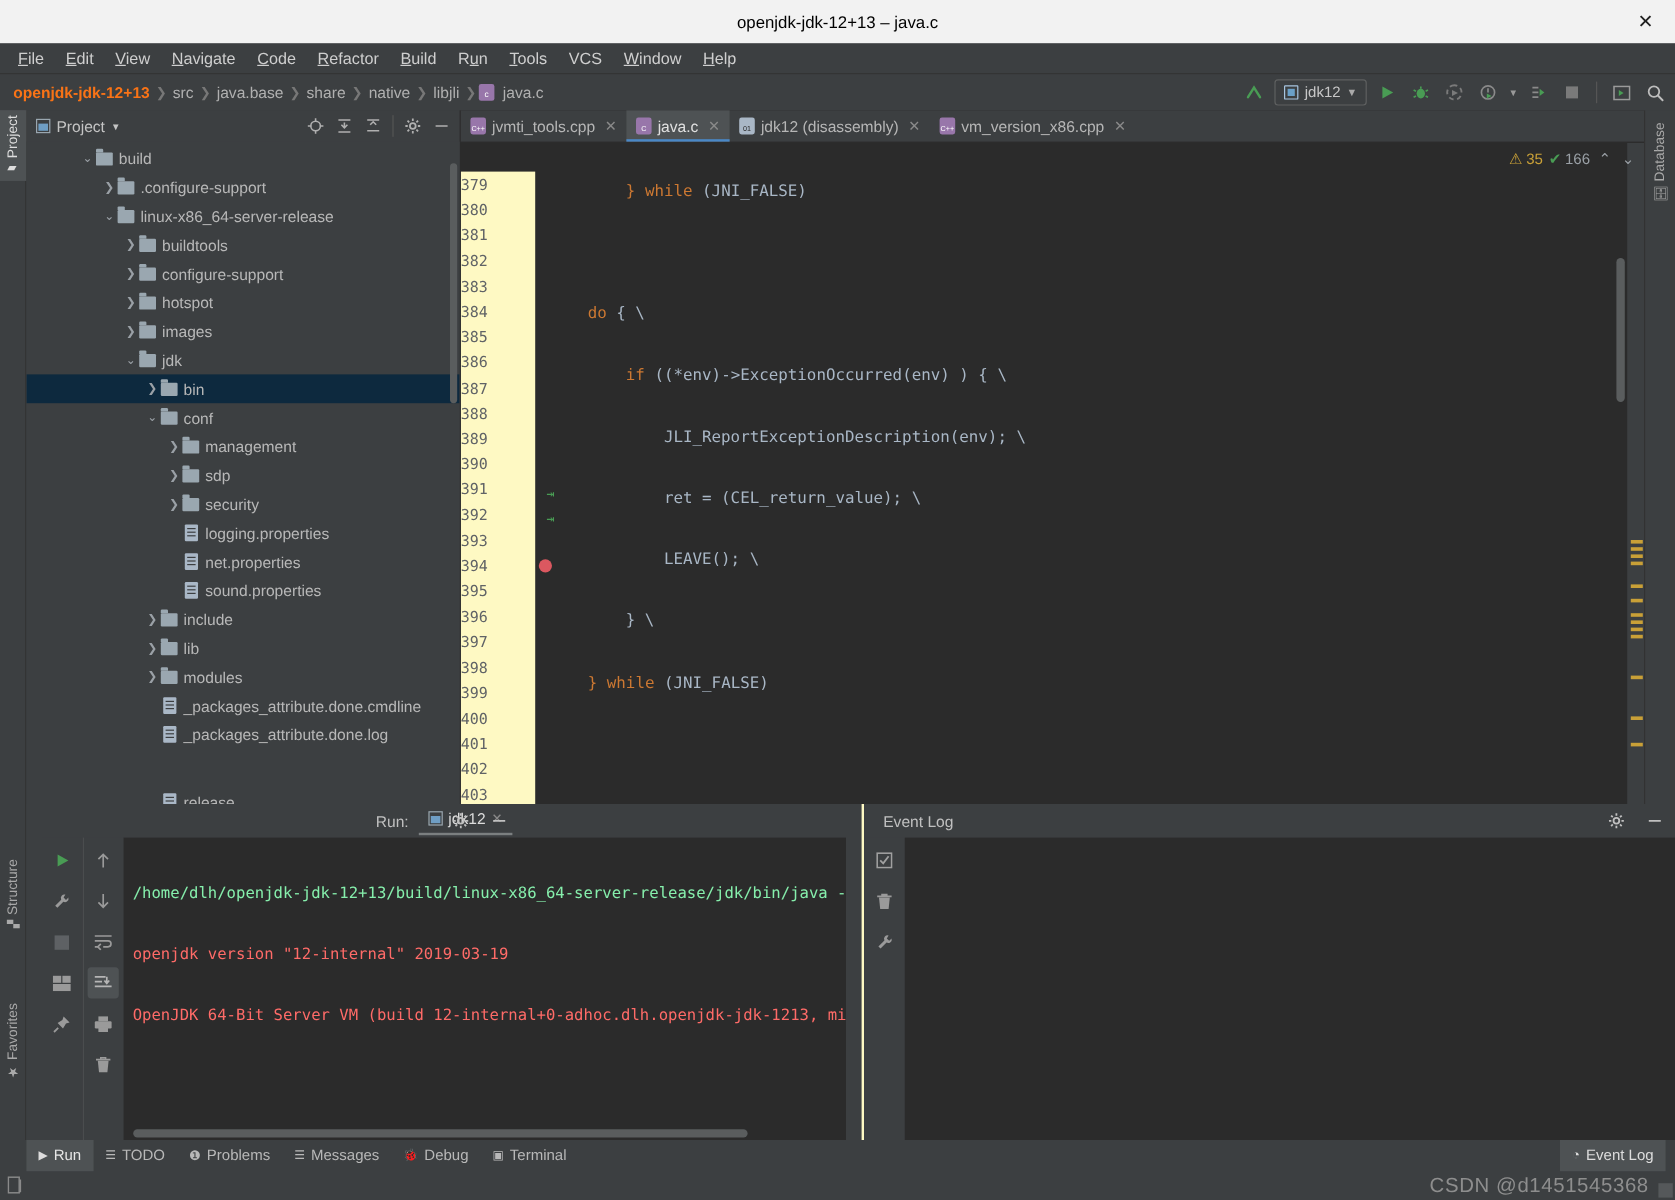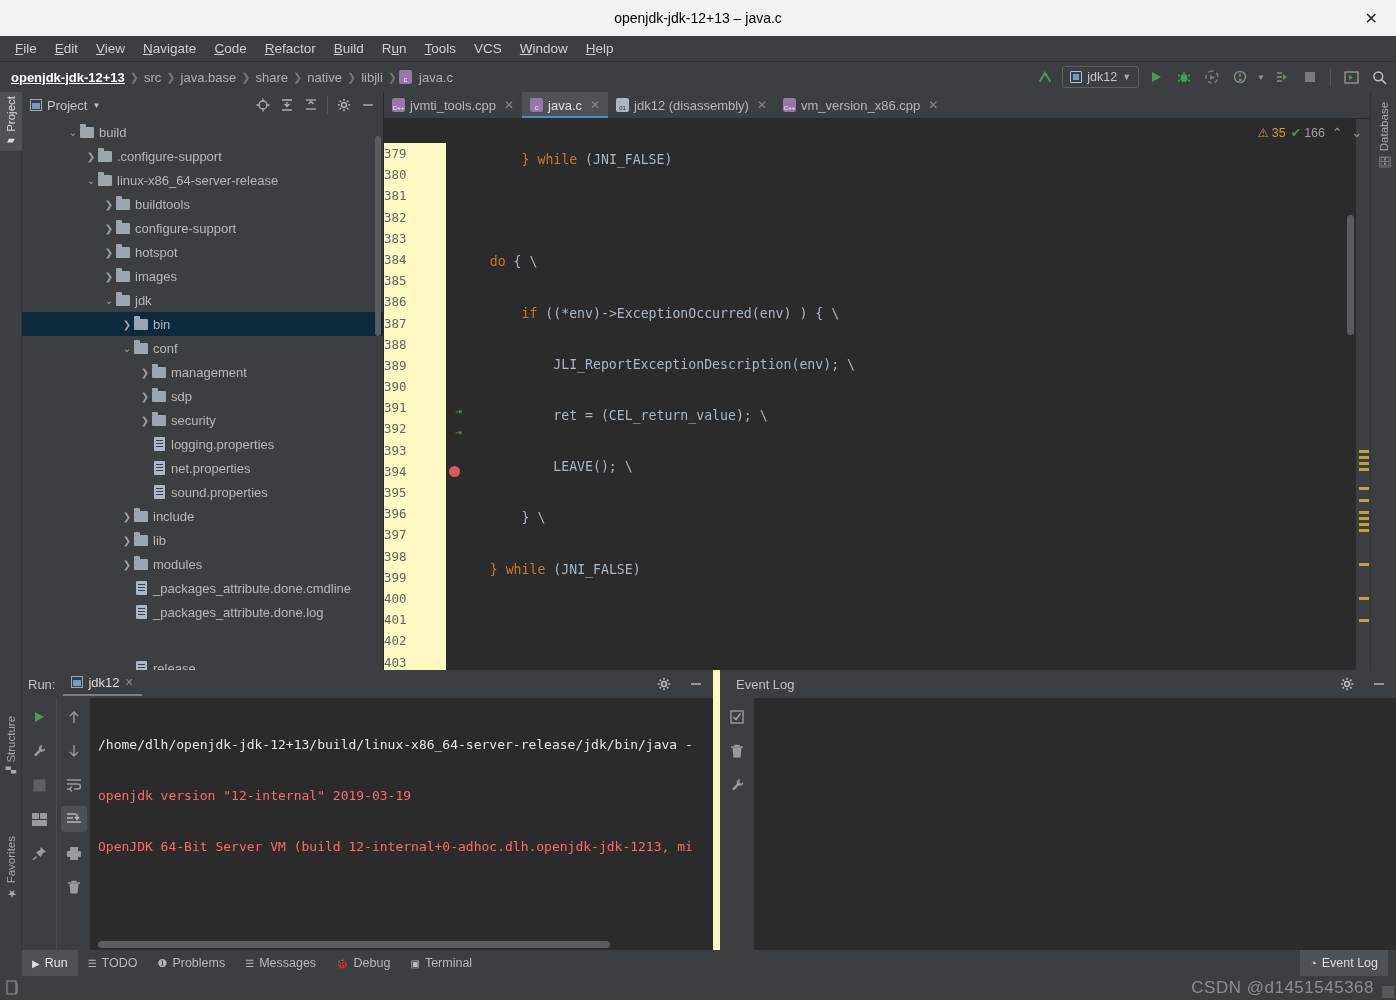--- a/index.html
+++ b/index.html
@@ -36,21 +36,21 @@
   }
   .menubar .mi u { text-decoration: underline; }
 
   
   .navbar {
     height: 30px; background: #3c3f41; display: flex; align-items: center;
     padding-left: 8px; position: relative;
   }
   .crumbs { display: flex; align-items: center; gap: 0; font-size: 13px; }
   .crumbs .c { color: #b0b0b0; padding: 0 3px; cursor: pointer; }
-  .crumbs .c.root { font-weight: bold; color: #ffffff; text-decoration: underline; }
+  .crumbs .c.root { font-weight: bold; color: #f97316; }
   .crumbs .sep { color: #777; padding: 0 2px; font-size: 11px; }
   .crumbs .fileicon {
     width: 13px; height: 14px; background: #9876aa; border-radius: 2px;
     display: inline-flex; align-items: flex-end; justify-content: center;
     font-size: 7px; color: #fff; margin-right: 4px; line-height: 9px;
   }
   .navright {
     position: absolute; right: 6px; top: 0; height: 30px;
     display: flex; align-items: center; gap: 6px;
   }
@@ -186,42 +186,42 @@
   .breadcrumbbar {
     height:26px; background:#3c3f41; display:flex; align-items:center;
     padding-left:76px; gap:6px; font-size:13px; color:#b6b6b6;
     border-top:1px solid #2b2b2b;
   }
   .bc-ic{width:15px;height:15px;border-radius:3px;background:#b05f6d;color:#fff;
          font-size:9px;display:flex;align-items:center;justify-content:center;}
   .botpanels { display:flex; height:100%; }
 
   .runwin { width:698px; flex:0 0 698px; display:flex; flex-direction:column;
-            background:#3c3f41; border-right:7px solid #fef9c3; }
+            background:#3c3f41; border-right:2px solid #fef9c3;align-items:center; }
   .win-head { height:28px; display:flex; align-items:center; padding:0 6px;
               position:relative; font-size:13px; color:#c0c0c0; }
   .win-head .lbl{padding-right:8px;}
   .rtab{display:flex;align-items:center;gap:5px;padding:2px 8px 4px;
         border-bottom:2px solid #7b7f80;color:#dcdcdc;cursor:pointer;}
   .rtab .ic{width:12px;height:12px;border:1.5px solid #9aa7b0;position:relative;}
   .rtab .ic:after{content:"";position:absolute;left:1px;top:3px;right:1px;bottom:1px;background:#6f9ec4;}
   .win-acts{position:absolute;right:6px;display:flex;align-items:center;gap:10px;}
   .runbody{flex:1;display:flex;min-height:0;}
   .runtools{width:34px;flex:0 0 34px;background:#3c3f41;display:flex;
             flex-direction:column;align-items:center;padding-top:6px;gap:8px;}
   .runtools2{width:34px;flex:0 0 34px;background:#3c3f41;display:flex;
              flex-direction:column;align-items:center;padding-top:6px;gap:8px;
              border-left:1px solid #4a4d4e;}
   .tool{width:26px;height:26px;display:flex;align-items:center;justify-content:center;
         cursor:pointer;border-radius:3px;}
   .tool.active{background:#4e5254;}
   .console{flex:1;background:#2b2b2b;font-family:"DejaVu Sans Mono", monospace;
            font-size:13px;padding:6px 0 0 8px;position:relative;overflow:hidden;
            white-space:pre;}
-  .cline{height:21px;line-height:21px;color:#e5e5e5;}
+  .cline{height:21px;line-height:21px;color:#86efac;}
   .cline.err{color:#ff6b68;}
   .con-hscroll{position:absolute;left:8px;bottom:2px;height:7px;width:512px;background:#5a5d5e;border-radius:4px;}
 
   .eventwin{flex:1;display:flex;flex-direction:column;background:#3c3f41;min-width:0;}
   .evbody{flex:1;display:flex;min-height:0;}
   .evtools{width:34px;flex:0 0 34px;background:#3c3f41;display:flex;flex-direction:column;
            align-items:center;padding-top:6px;gap:8px;}
   .evconsole{flex:1;background:#2b2b2b;}
 
   

